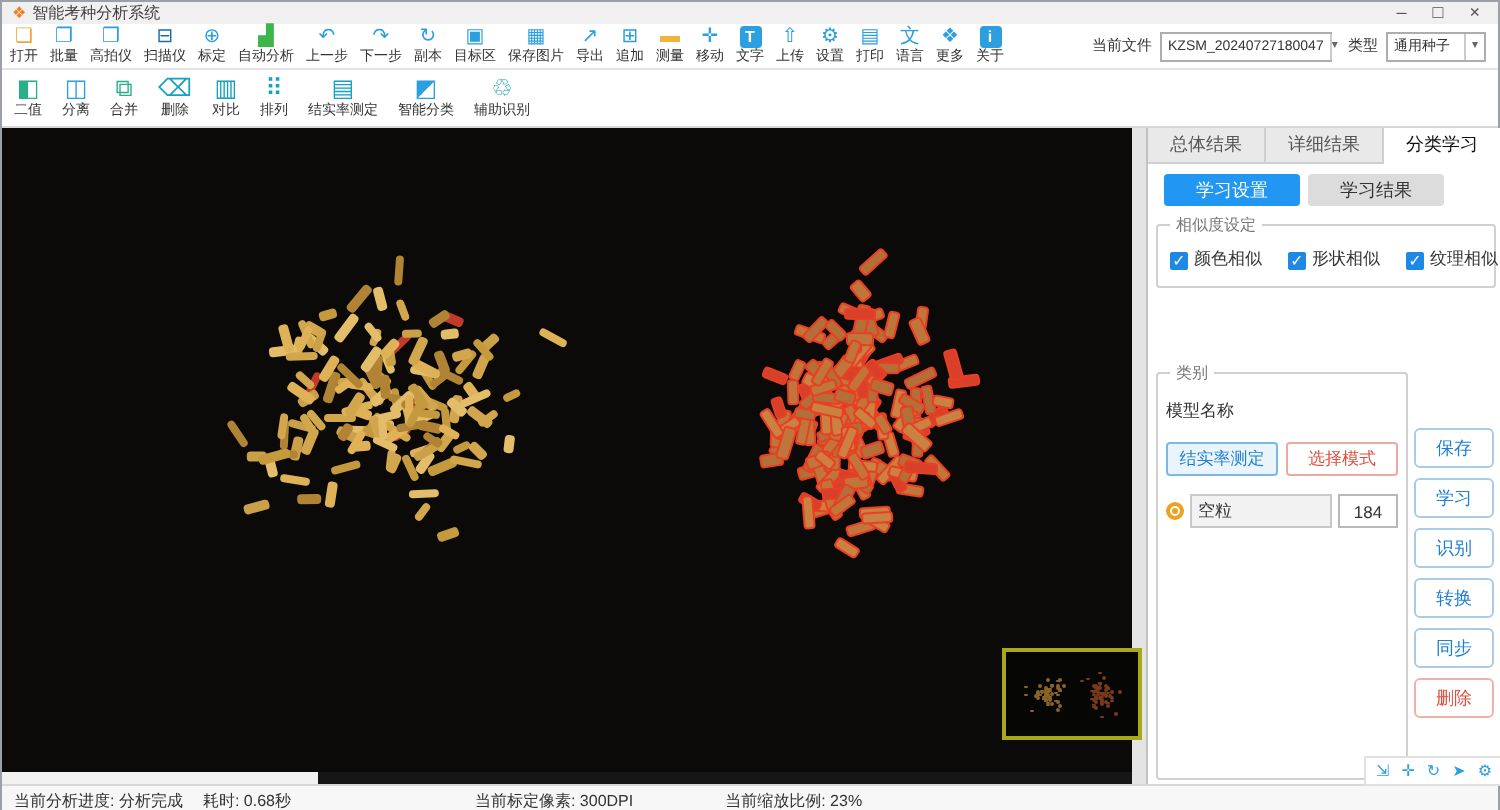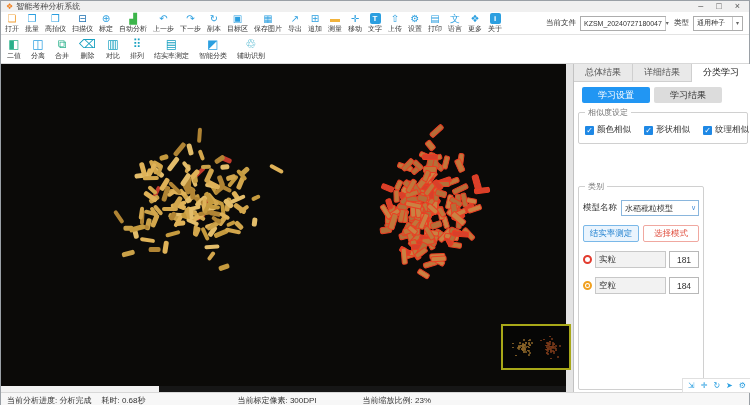--- a/index.html
+++ b/index.html
@@ -682,45 +682,44 @@
               <span>纹理相似</span>
             </span>
           </div>
       </div>
 
 
       <div class="fieldset" id="fs3">
         <span class="legend">类别</span>
         <div class="mrow">
           <span>模型名称</span>
-          <span class="mselect">
-            <span class="val">水稻秕粒模型</span>
-            <span class="arr">∨</span>
-          </span>
         </div>
         <div class="catbtns">
           <span class="catbtn add">结实率测定</span>
           <span class="catbtn del">选择模式</span>
         </div>
         <div id="clsRows">
-            <div class="cls-row">
-              <span class="marker" style="border-color: rgb(226, 59, 46);"></span>
-              <span class="cls-name">实粒</span>
-              <span class="cls-count">181</span>
-            </div>
             <div class="cls-row">
               <span class="marker" style="border-color: rgb(240, 160, 32);">
                 <span class="dot" style="background: rgb(240, 160, 32);"></span>
               </span>
               <span class="cls-name">空粒</span>
               <span class="cls-count">184</span>
             </div>
           </div>
       </div>
 
+      <div class="actions" id="actions">
+          <div class="act">保存</div>
+          <div class="act">学习</div>
+          <div class="act">识别</div>
+          <div class="act">转换</div>
+          <div class="act">同步</div>
+          <div class="act red">删除</div>
+        </div>
       <div class="mini-tools" id="miniTools">
           <span>⇲</span>
           <span>✛</span>
           <span>↻</span>
           <span>➤</span>
           <span>⚙</span>
         </div>
     </div>
   </div>
 

